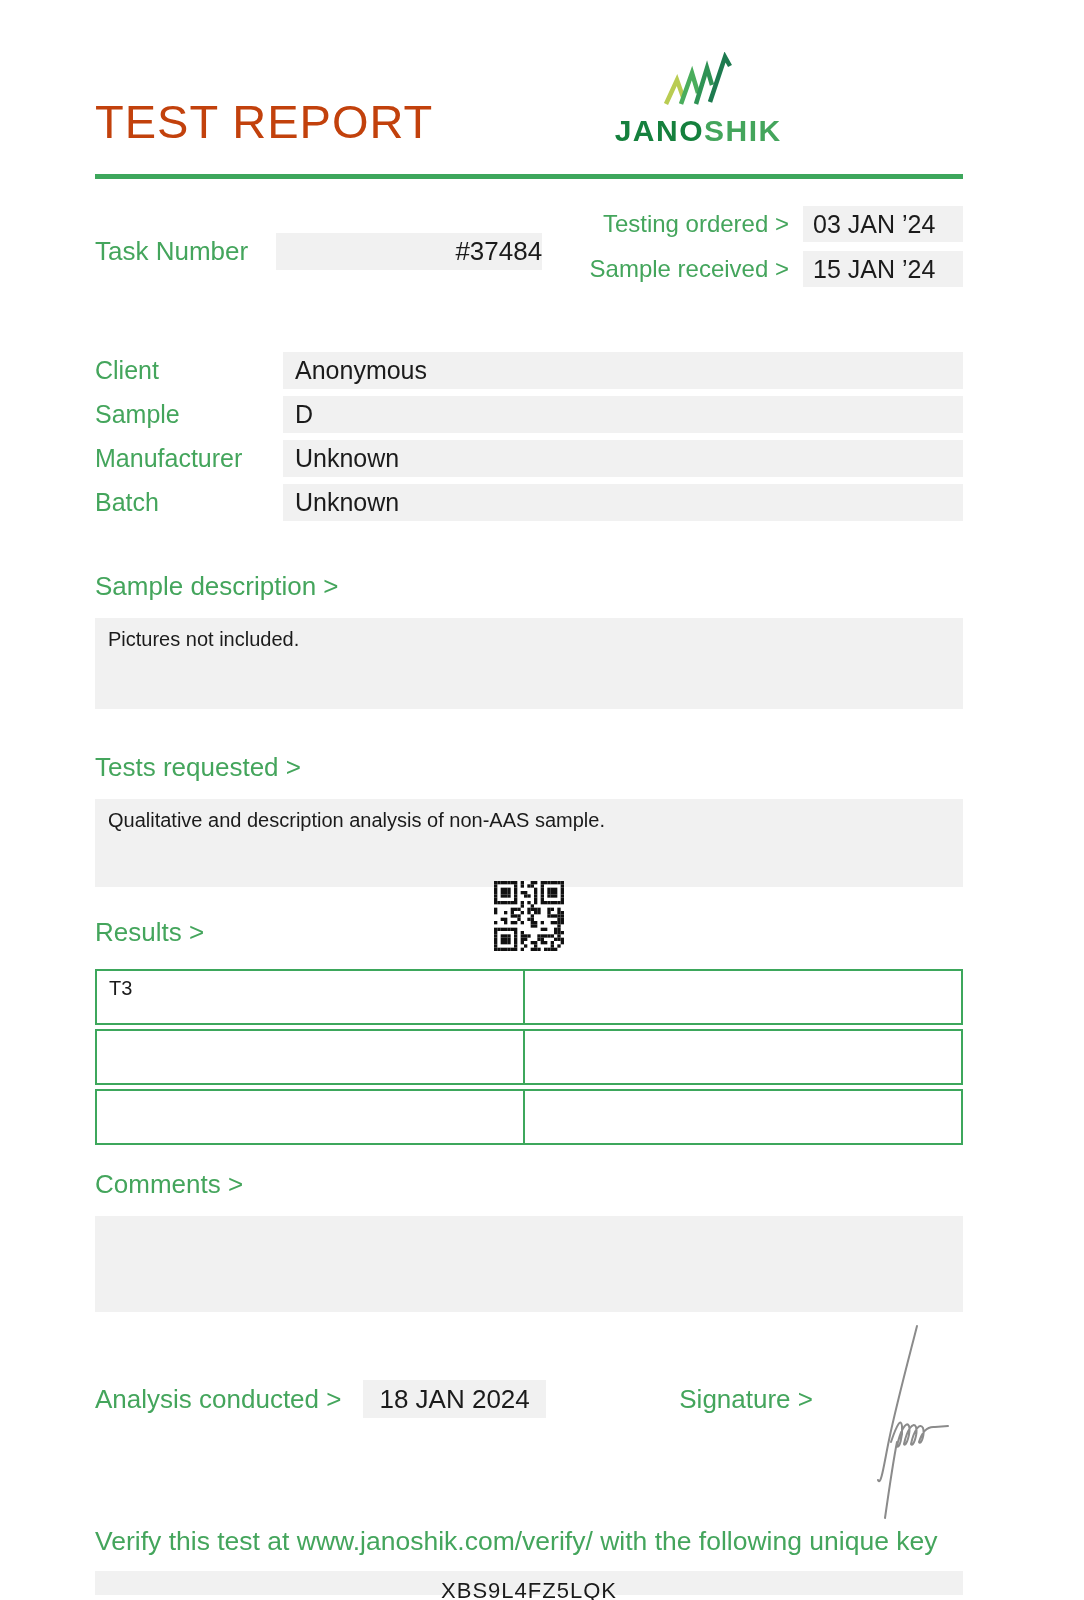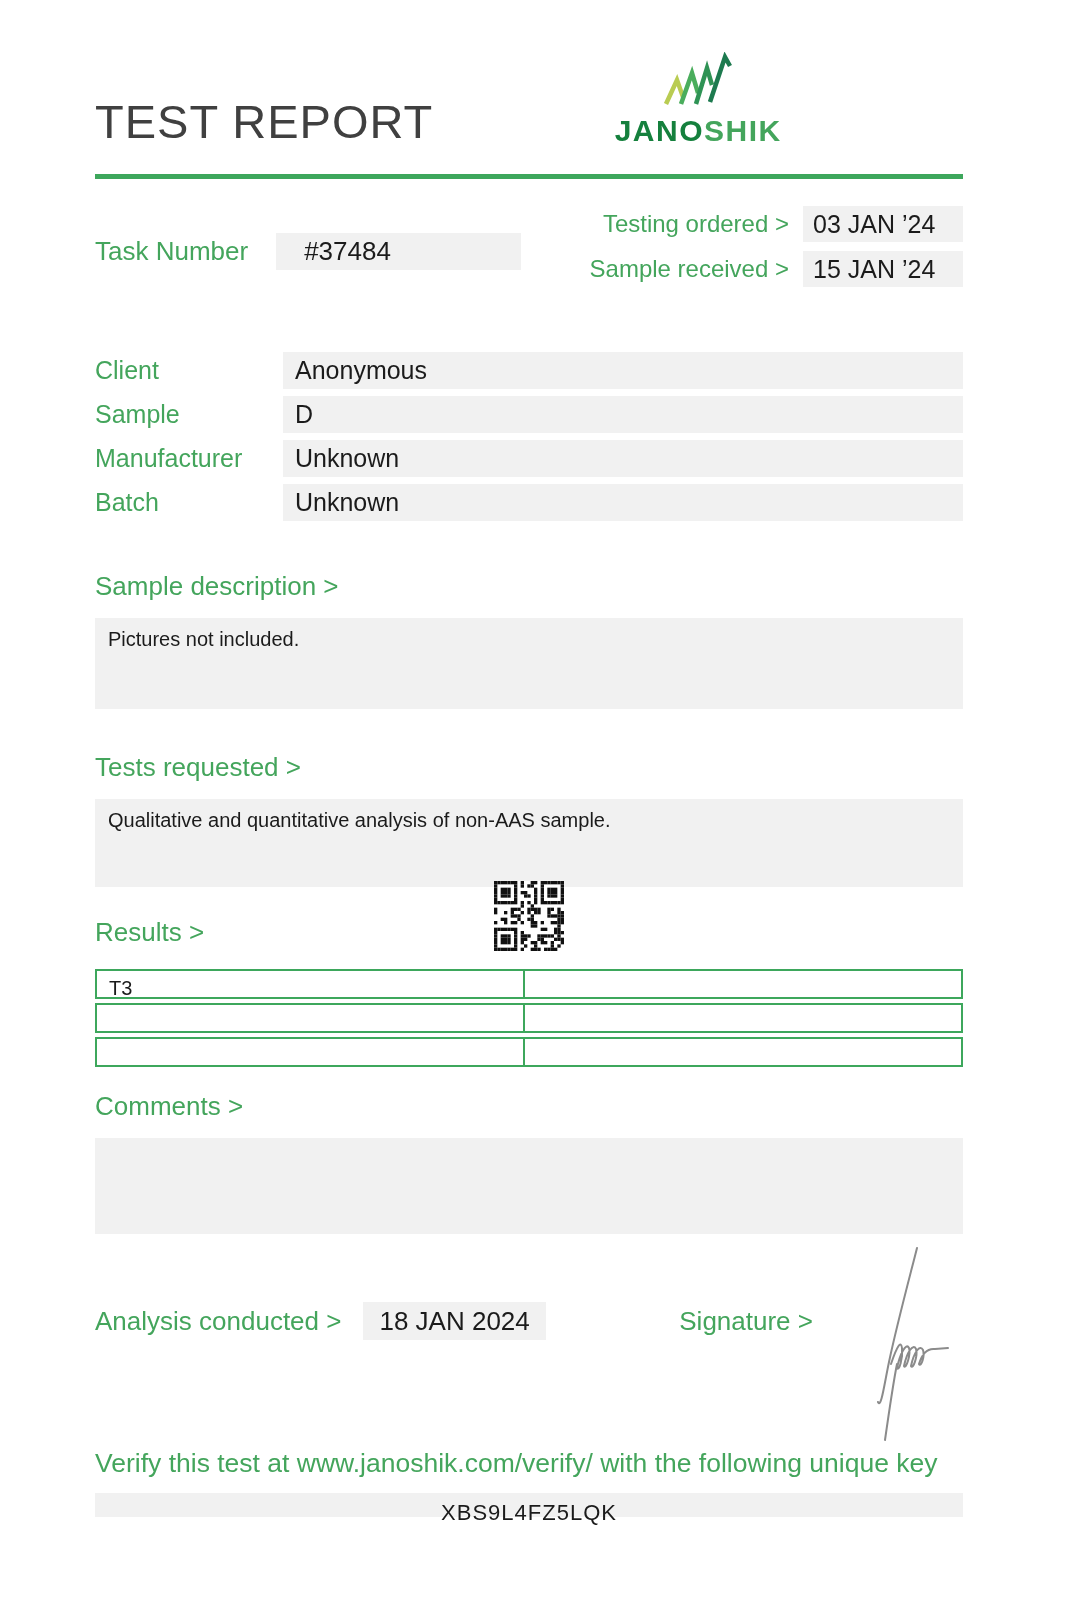--- a/index.html
+++ b/index.html
@@ -2,34 +2,34 @@
 <html><head>
 <meta charset="utf-8">
 <style>
   * { margin:0; padding:0; box-sizing:border-box; }
   body { background:#ffffff; font-family:"Liberation Sans", sans-serif; }
   .page { position:relative; width:1084px; height:1600px; background:#fff; overflow:hidden; }
   .content { margin:0 121px 0 95px; }
 
   
   .header { margin-top:52px; display:flex; align-items:flex-end; }
-  .title { font-size:47px; color:#404040; font-weight:normal; letter-spacing:1px; line-height:1.1;margin-top:15px; }
+  .title { font-size:47px; color:#c2410c; font-weight:normal; letter-spacing:1px; line-height:1.1;margin-top:15px; }
   .logo { flex:1; display:flex; flex-direction:column; align-items:center; }
   .logo-word { font-size:30px; font-weight:bold; letter-spacing:1.5px; margin-top:4px; }
   .logo-word .p1 { color:#15803d; }
   .logo-word .p2 { color:#44a55c; }
   .contact { text-align:right; color:#666; font-size:19px; line-height:1.45; }
   .rule { margin-top:26px; height:5px; background:#3da75c; }
 
   
   .task-section { margin-top:27px; display:flex; justify-content:space-between; }
   .task-left { display:flex; align-items:center; }
   .label-green { color:#44a55c; font-size:26px; white-space:nowrap; }
   .gbox { background:#f1f1f1; color:#1b1b1b; }
-  .task-box { margin-left:28px; width:245px; height:37px; line-height:37px; padding-left:28px; font-size:26px; }
+  .task-box { margin-left:28px; width:266px; height:37px; line-height:37px; padding-left:28px; font-size:26px;text-align:right; }
   .date-row { display:flex; align-items:center; justify-content:flex-end; margin-bottom:9px; }
   .date-row .label-green { font-size:24px; }
   .date-box { margin-left:14px; width:160px; height:36px; line-height:36px; padding-left:10px; font-size:25px; }
 
   
   .info-section { margin-top:56px; }
   .info-row { display:flex; align-items:center; margin-bottom:7px; }
   .info-label { width:188px; color:#44a55c; font-size:25px; }
   .info-box { flex:1; height:37px; line-height:37px; padding-left:12px; font-size:25px; }
 
@@ -39,21 +39,21 @@
   .h-comments { margin-top:24px; }
   .text-box { margin-top:16px; padding:10px 13px; font-size:20px; color:#1b1b1b; }
   .desc-box { height:91px; }
   .tests-box { height:88px; }
   .comments-box { height:96px; }
 
   
   .results-head { margin-top:30px; position:relative; }
   .qr-wrap { position:absolute; left:50%; transform:translateX(-50%); top:-36px; width:70px; height:70px; background:#fff; }
   .res-table { margin-top:21px; }
-  .t-row { display:flex; border:2px solid #3da75c; margin-bottom:4px; height:30px; }
+  .t-row { display:flex; border:2px solid #3da75c; margin-bottom:4px; height:56px; }
   .t-cell { line-height:34px; font-size:20px; color:#1b1b1b; overflow:hidden; }
   .t-c1 { flex:0 0 49.5%; border-right:2px solid #3da75c; padding-left:12px; }
   .t-c2 { flex:1; padding-left:14px; }
 
   
   .footer-row { margin-top:68px; position:relative; display:flex; align-items:center; }
   .analysis-box { margin-left:22px; height:38px; line-height:38px; padding:0 16px; font-size:26px; }
   .sig-label { margin-left:auto; margin-right:150px; }
   .sig-svg { position:absolute; right:-8px; top:-58px; }
 
@@ -117,21 +117,21 @@
       <div class="info-row">
         <span class="info-label">Batch</span>
         <span class="gbox info-box">Unknown</span>
       </div>
     </div>
 
     <div class="sec-head h-desc">Sample description &gt;</div>
     <div class="gbox text-box desc-box">Pictures not included.</div>
 
     <div class="sec-head h-tests">Tests requested &gt;</div>
-    <div class="gbox text-box tests-box">Qualitative and quantitative analysis of non-AAS sample.</div>
+    <div class="gbox text-box tests-box">Qualitative and description analysis of non-AAS sample.</div>
 
     <div class="results-head">
       <div class="sec-head">Results &gt;</div>
       <div class="qr-wrap" id="qr"><svg width="70" height="70" viewBox="0 0 70 70" xmlns="http://www.w3.org/2000/svg">
             <rect width="70" height="70" fill="#fff"></rect>
             <rect x="0.00" y="0.00" width="3.33" height="3.33" fill="#111"></rect>
             <rect x="3.33" y="0.00" width="3.33" height="3.33" fill="#111"></rect>
             <rect x="6.67" y="0.00" width="3.33" height="3.33" fill="#111"></rect>
             <rect x="10.00" y="0.00" width="3.33" height="3.33" fill="#111"></rect>
             <rect x="13.33" y="0.00" width="3.33" height="3.33" fill="#111"></rect>

